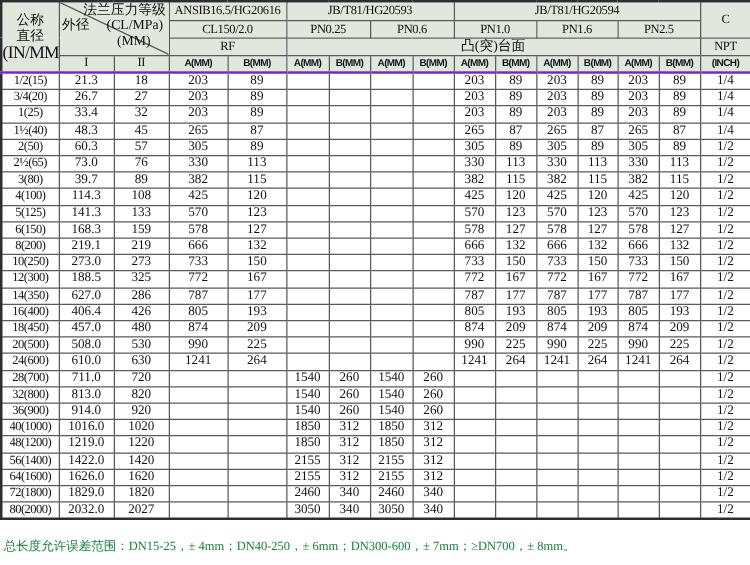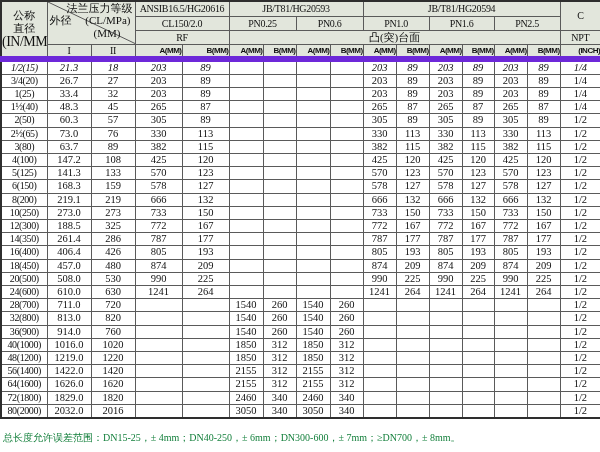--- a/index.html
+++ b/index.html
@@ -18,27 +18,27 @@
     overflow:hidden;white-space:nowrap;vertical-align:middle;
   }
   thead td{
     background:#e2e6dc;
     font-size:10px;line-height:11px;
     font-family:"Liberation Serif","DejaVu Serif",serif;
   }
   thead tr{height:14px;}
   thead tr.r1{height:15px;}
   .cjk{font-size:11px;}
-  .ab-lbl{font-size:8px;font-weight:bold;font-family:"Liberation Sans","DejaVu Sans",sans-serif;letter-spacing:-0.5px;text-align:right;}
+  .ab-lbl{font-size:8px;font-weight:bold;font-family:"Liberation Sans","DejaVu Sans",sans-serif;letter-spacing:-0.5px;}
   .std{font-size:10px;letter-spacing:-0.3px;}
   tbody td{
     font-size:10.5px;height:12.2px;line-height:12.2px;background:#ffffff;
   }
   tbody td:first-child{font-size:10px;letter-spacing:-0.4px;}
-  tbody tr:first-child td{border-top:6px solid #6d28d9;font-style:italic;}
+  tbody tr:first-child td{border-top:2px solid #6d28d9;}
   
   .nominal div{line-height:13px;}
   .nominal .unit{font-size:14px;letter-spacing:-0.5px;}
   
   .diag{position:relative;padding:0;}
   .diag-inner{position:absolute;left:0;top:0;right:0;bottom:0;}
   .diag-inner svg{position:absolute;left:0;top:0;width:100%;height:100%;}
   .diag-inner span{position:absolute;font-size:11px;line-height:11px;}
   .d-top{top:1px;right:2px;font-size:11px;}
   .d-top2{top:13px;right:4px;}
@@ -229,39 +229,39 @@
         <td>330</td>
         <td>113</td>
         <td>330</td>
         <td>113</td>
         <td>330</td>
         <td>113</td>
         <td>1/2</td>
       </tr>
       <tr>
         <td>3(80)</td>
-        <td>63.7</td>
+        <td>39.7</td>
         <td>89</td>
         <td>382</td>
         <td>115</td>
         <td></td>
         <td></td>
         <td></td>
         <td></td>
         <td>382</td>
         <td>115</td>
         <td>382</td>
         <td>115</td>
         <td>382</td>
         <td>115</td>
         <td>1/2</td>
       </tr>
       <tr>
         <td>4(100)</td>
-        <td>147.2</td>
+        <td>114.3</td>
         <td>108</td>
         <td>425</td>
         <td>120</td>
         <td></td>
         <td></td>
         <td></td>
         <td></td>
         <td>425</td>
         <td>120</td>
         <td>425</td>
@@ -355,21 +355,21 @@
         <td>772</td>
         <td>167</td>
         <td>772</td>
         <td>167</td>
         <td>772</td>
         <td>167</td>
         <td>1/2</td>
       </tr>
       <tr>
         <td>14(350)</td>
-        <td>261.4</td>
+        <td>627.0</td>
         <td>286</td>
         <td>787</td>
         <td>177</td>
         <td></td>
         <td></td>
         <td></td>
         <td></td>
         <td>787</td>
         <td>177</td>
         <td>787</td>
@@ -482,21 +482,21 @@
         <td></td>
         <td></td>
         <td></td>
         <td></td>
         <td></td>
         <td>1/2</td>
       </tr>
       <tr>
         <td>36(900)</td>
         <td>914.0</td>
-        <td>760</td>
+        <td>920</td>
         <td></td>
         <td></td>
         <td>1540</td>
         <td>260</td>
         <td>1540</td>
         <td>260</td>
         <td></td>
         <td></td>
         <td></td>
         <td></td>
@@ -590,21 +590,21 @@
         <td></td>
         <td></td>
         <td></td>
         <td></td>
         <td></td>
         <td>1/2</td>
       </tr>
       <tr>
         <td>80(2000)</td>
         <td>2032.0</td>
-        <td>2016</td>
+        <td>2027</td>
         <td></td>
         <td></td>
         <td>3050</td>
         <td>340</td>
         <td>3050</td>
         <td>340</td>
         <td></td>
         <td></td>
         <td></td>
         <td></td>

